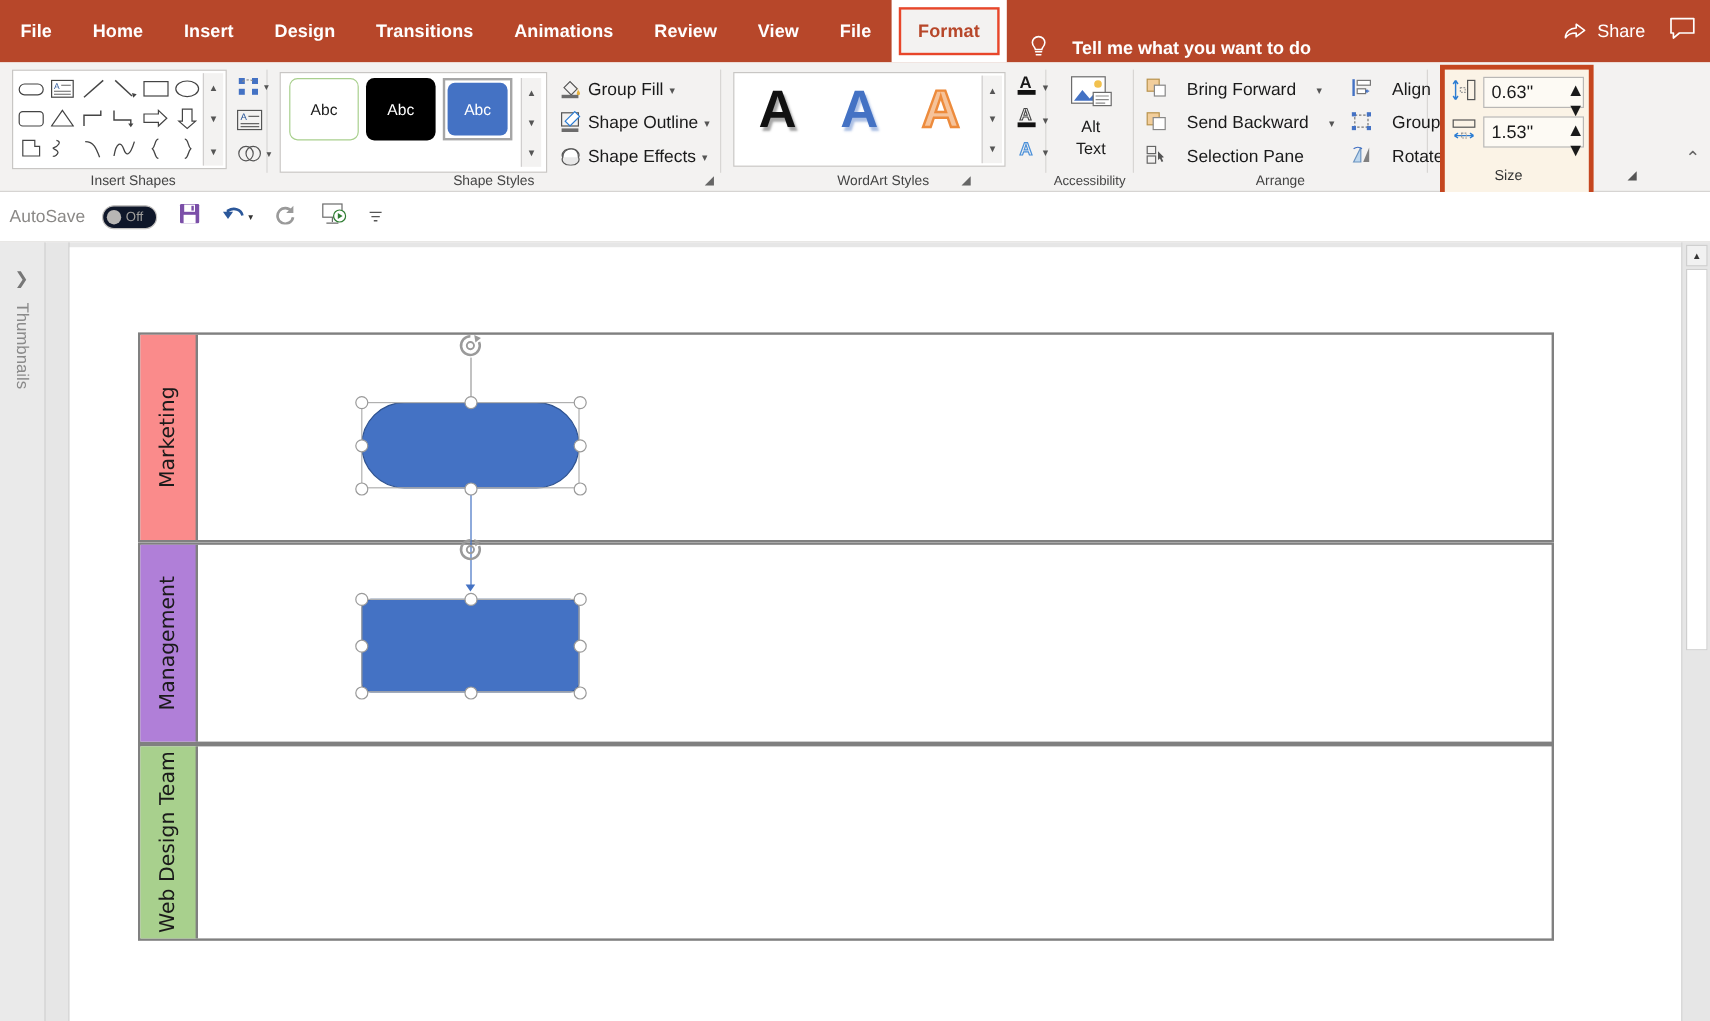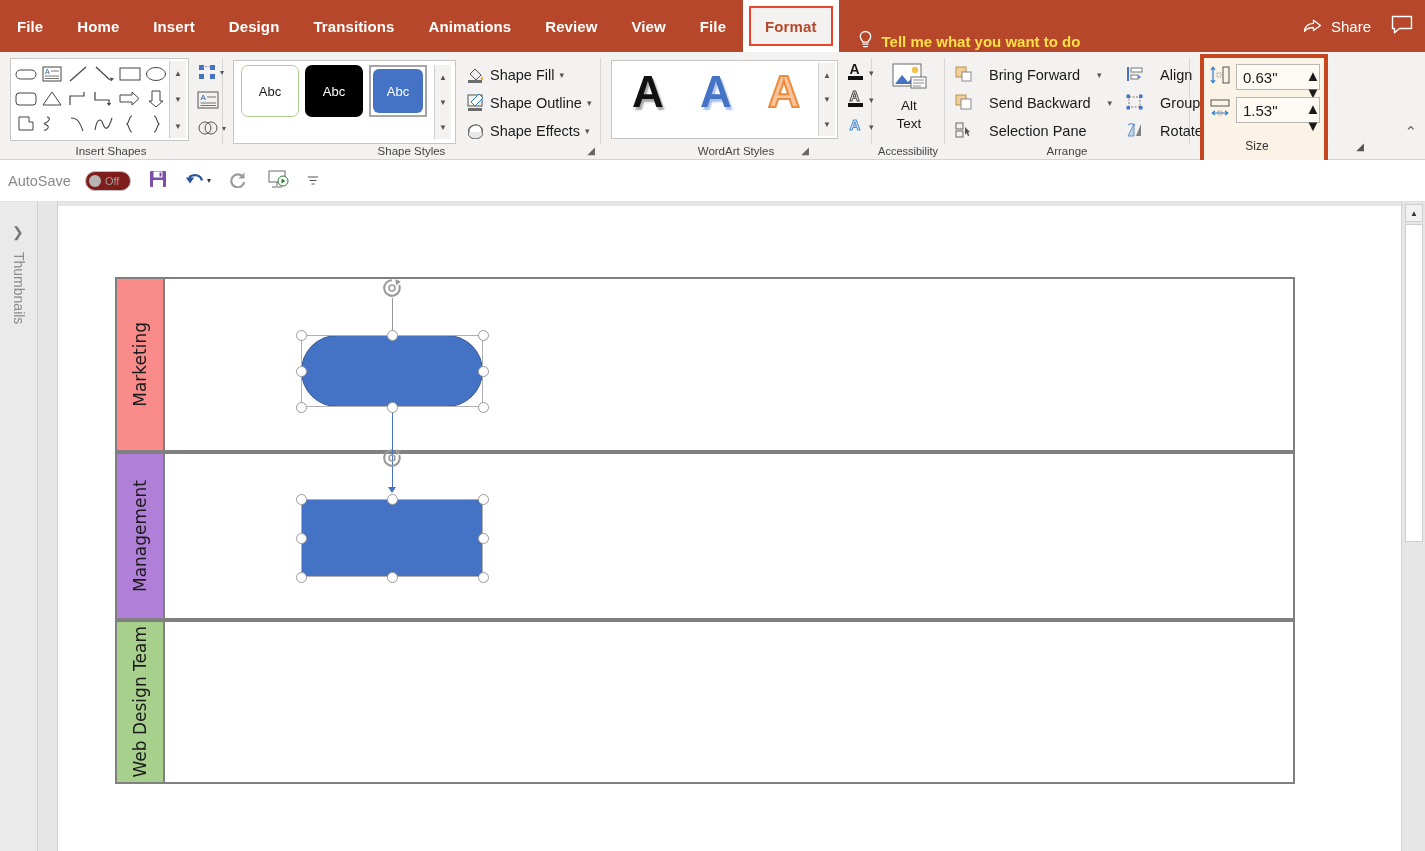--- a/index.html
+++ b/index.html
@@ -26,22 +26,22 @@
     background: #F3F2F1; color: #B7472A;
     border: 2px solid #E8462A;
     height: 40px; margin: 12px 4px; padding: 0 14px;
     font-size: 15px;
   }
   .tab-wrap-format {
     background: #ffffff; height: 52px; display: flex; align-items: center;
     padding: 0 2px;
   }
   .tellme {
-    display: flex; align-items: center; gap: 8px;
-    color: #fde047; font-size: 15px; margin-left: 18px; white-space: nowrap;
+    display: flex; align-items: center; gap: 20px;
+    color: #ffffff; font-size: 15px; margin-left: 18px; white-space: nowrap;
   }
   .share-area {
     position: absolute; right: 12px; top: 0; height: 52px;
     display: flex; align-items: center; gap: 20px;
   }
   .share-btn { display: flex; align-items: center; gap: 8px; color: #fff; font-size: 15px; }
 
   
   .ribbon {
     position: absolute; left: 0; top: 52px; width: 1425px; height: 108px;
@@ -140,21 +140,21 @@
 
   
   .qat {
     position: absolute; left: 0; top: 160px; width: 1425px; height: 42px;
     background: #ffffff; display: flex; align-items: center; padding-left: 8px; gap: 14px;
     border-bottom: 1px solid #e3e1df;
   }
   .autosave-lbl { font-size: 14.5px; color: #8a8886; }
   .toggle {
     width: 46px; height: 20px; border-radius: 10px; border: 1px solid #c3c1bf;
-    display:flex; align-items:center; background: #7f1d1d; padding: 0 3px; gap: 4px;
+    display:flex; align-items:center; background: #0f172a; padding: 0 3px; gap: 4px;
   }
   .toggle .knob { width: 12px; height: 12px; border-radius: 50%; background: #b8b6b4; }
   .toggle .off-lbl { font-size: 11px; color: #a19f9d; }
   .qat-btn { display:flex; align-items:center; justify-content:center; width: 26px; height: 26px; }
 
   
   .workspace { position:absolute; left:0; top: 202px; width: 1425px; height: 649px; background: #E6E6E6; }
   .thumbs-rail {
     position:absolute; left: 0; top: 0; width: 38px; height: 649px; background: #EAEAEA;
     border-right: 1px solid #d0d0d0;
@@ -425,21 +425,21 @@
           <div>▼</div>
         </div>
       </div>
       <div class="sfill-list">
         <div class="sfill-item">
           <span><svg width="19" height="18">
                 <path d="M4 9l5-5 6 6-5 5z" fill="none" stroke="#555"></path>
                 <path d="M15 10c1.6 2 2.4 3 2.4 4a1.4 1.4 0 0 1-2.8 0c0-1 .8-2 1.4-4z" fill="#E8B33E"></path>
                 <rect x="2" y="15" width="14" height="3" fill="#6c6c6c"></rect>
               </svg></span>
-          <span>Shape Fill</span>
+          <span>Group Fill</span>
           <span style="font-size:9px;color:#555">▾</span>
         </div>
         <div class="sfill-item">
           <span><svg width="19" height="18">
                 <rect x="2" y="2" width="14" height="11" fill="none" stroke="#555"></rect>
                 <path d="M13 1l4 4-8 8-4-4z" fill="#fff" stroke="#2b7cd3"></path>
                 <rect x="2" y="15" width="14" height="3" fill="#6c6c6c"></rect>
               </svg></span>
           <span>Shape Outline</span>
           <span style="font-size:9px;color:#555">▾</span>

